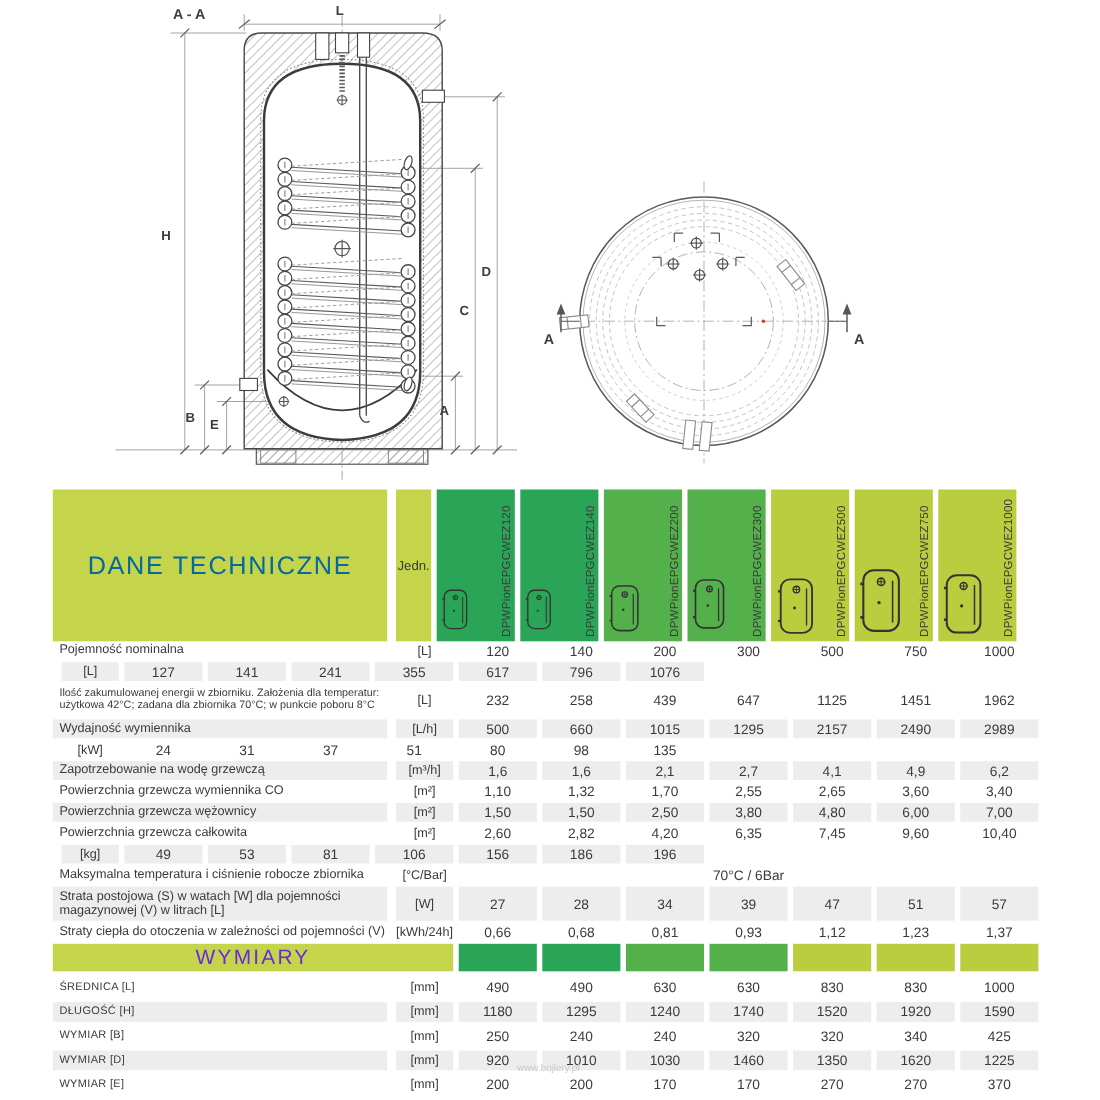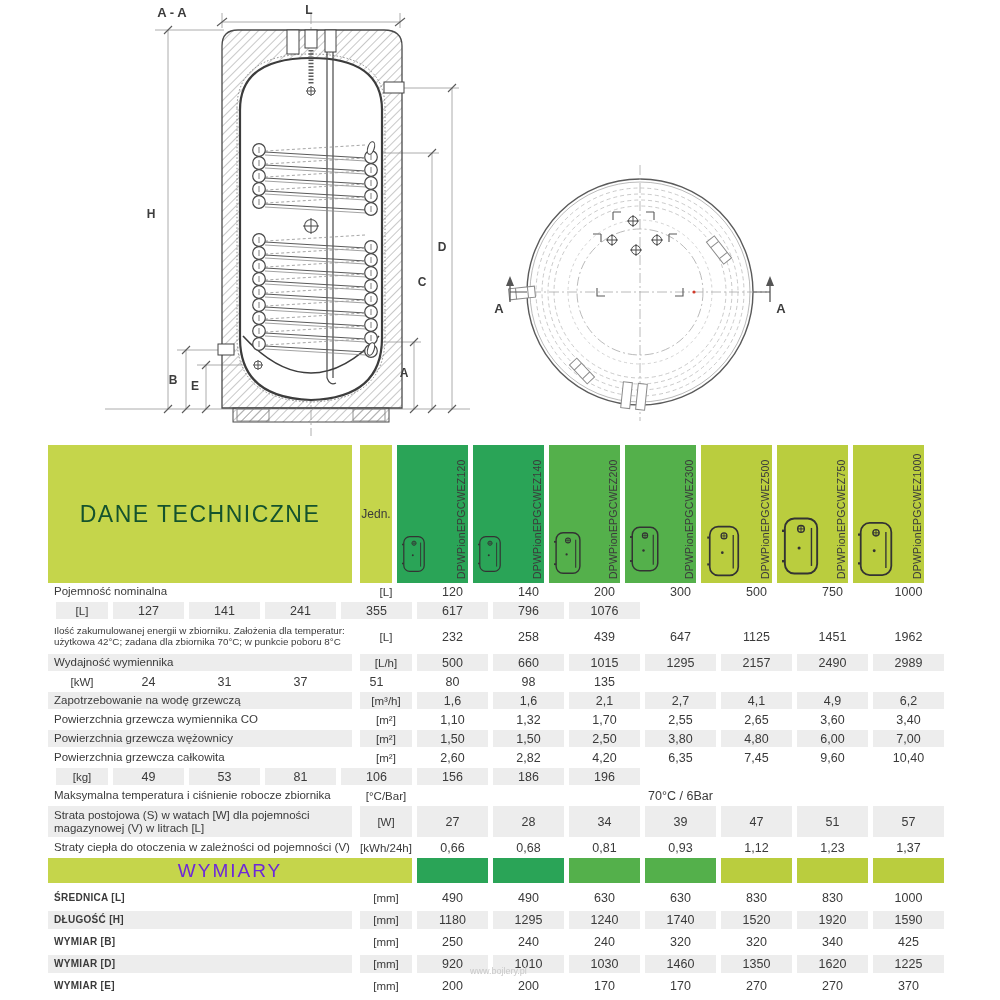--- a/index.html
+++ b/index.html
@@ -6,21 +6,21 @@
   body{width:1000px;height:1000px;font-family:"Liberation Sans",sans-serif;color:#3a3a3a;}
   .page{position:relative;width:1000px;height:1000px;overflow:hidden;background:#fff;}
   .drawing{position:absolute;left:0;top:0;width:1000px;height:444px;}
   .drawing svg{display:block;}
   svg text{font-family:"Liberation Sans",sans-serif;font-weight:bold;fill:#3d3d3d;}
 
   
   .spec{position:absolute;left:48px;top:445px;width:900px;}
   .thead{display:flex;height:138px;}
   .cell-title{width:304px;background:var(--hdr);display:flex;align-items:center;justify-content:center;
-    font-size:23px;letter-spacing:1.5px;color:#14532d;}
+    font-size:23px;letter-spacing:1.5px;color:#0369a1;}
   .cell-unit-head{width:32px;margin-left:8px;background:var(--hdr);display:flex;align-items:center;justify-content:center;font-size:12px;}
   .model-col{width:71px;margin-left:5px;position:relative;}
   .model-col .vert{position:absolute;right:1px;top:4px;height:130px;writing-mode:vertical-rl;
     transform:rotate(180deg);font-size:10.5px;color:#3b3b3b;letter-spacing:0.2px;}
   .model-col svg.icon{position:absolute;left:5px;bottom:6px;}
 
   .row{display:flex;height:17px;margin-bottom:2px;}
   .row.tall{height:31px;}
   .row .lab{width:304px;font-size:11.5px;display:flex;align-items:center;padding-left:6px;box-sizing:border-box;line-height:1.12;}
   .row.small .lab{font-size:9.8px;}
@@ -28,21 +28,21 @@
   .row .val{width:71px;margin-left:5px;font-size:12.5px;display:flex;align-items:center;justify-content:center;}
   .row .val.merged{width:527px;}
   .row.striped .lab,.row.striped .unit,.row.striped .val{background:#ededed;}
 
   .dim-band{display:flex;height:25px;margin:2px 0 6px 0;}
   .band-label{width:364px;background:var(--hdr);display:flex;align-items:center;justify-content:center;
     font-size:19px;letter-spacing:2px;color:#6d28d9;}
   .band-col{width:71px;margin-left:5px;}
 
   .dims .row{height:18px;margin-bottom:4px;}
-  .dims .row .lab{font-size:10px;letter-spacing:0.3px;font-weight:bold;}
+  .dims .row .lab{font-size:10px;letter-spacing:0.3px;}
 
   .watermark{position:absolute;left:470px;top:966px;font-size:9px;color:#c9c9c9;}
 </style>
 </head>
 <body>
 
 <div class="page">
 
   <div class="drawing">
     <svg width="1000" height="444" viewBox="0 0 1000 444">

